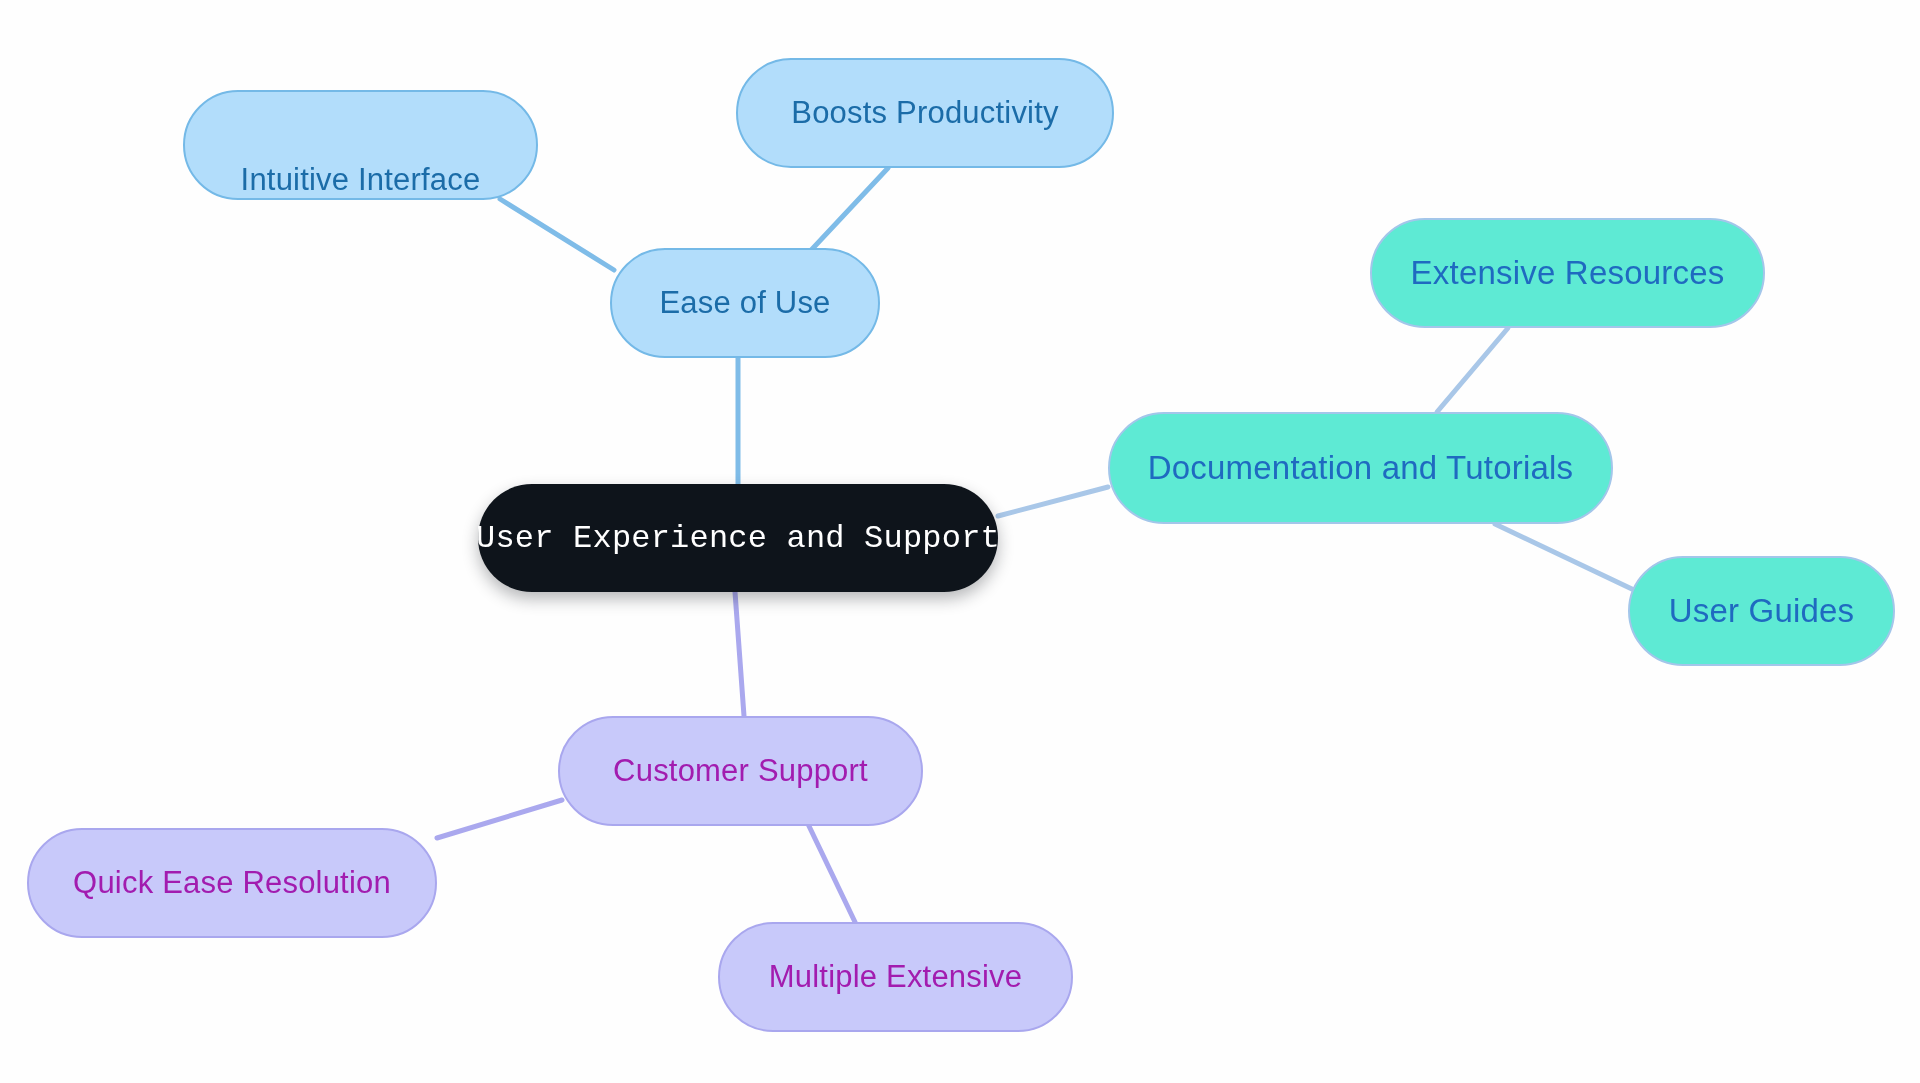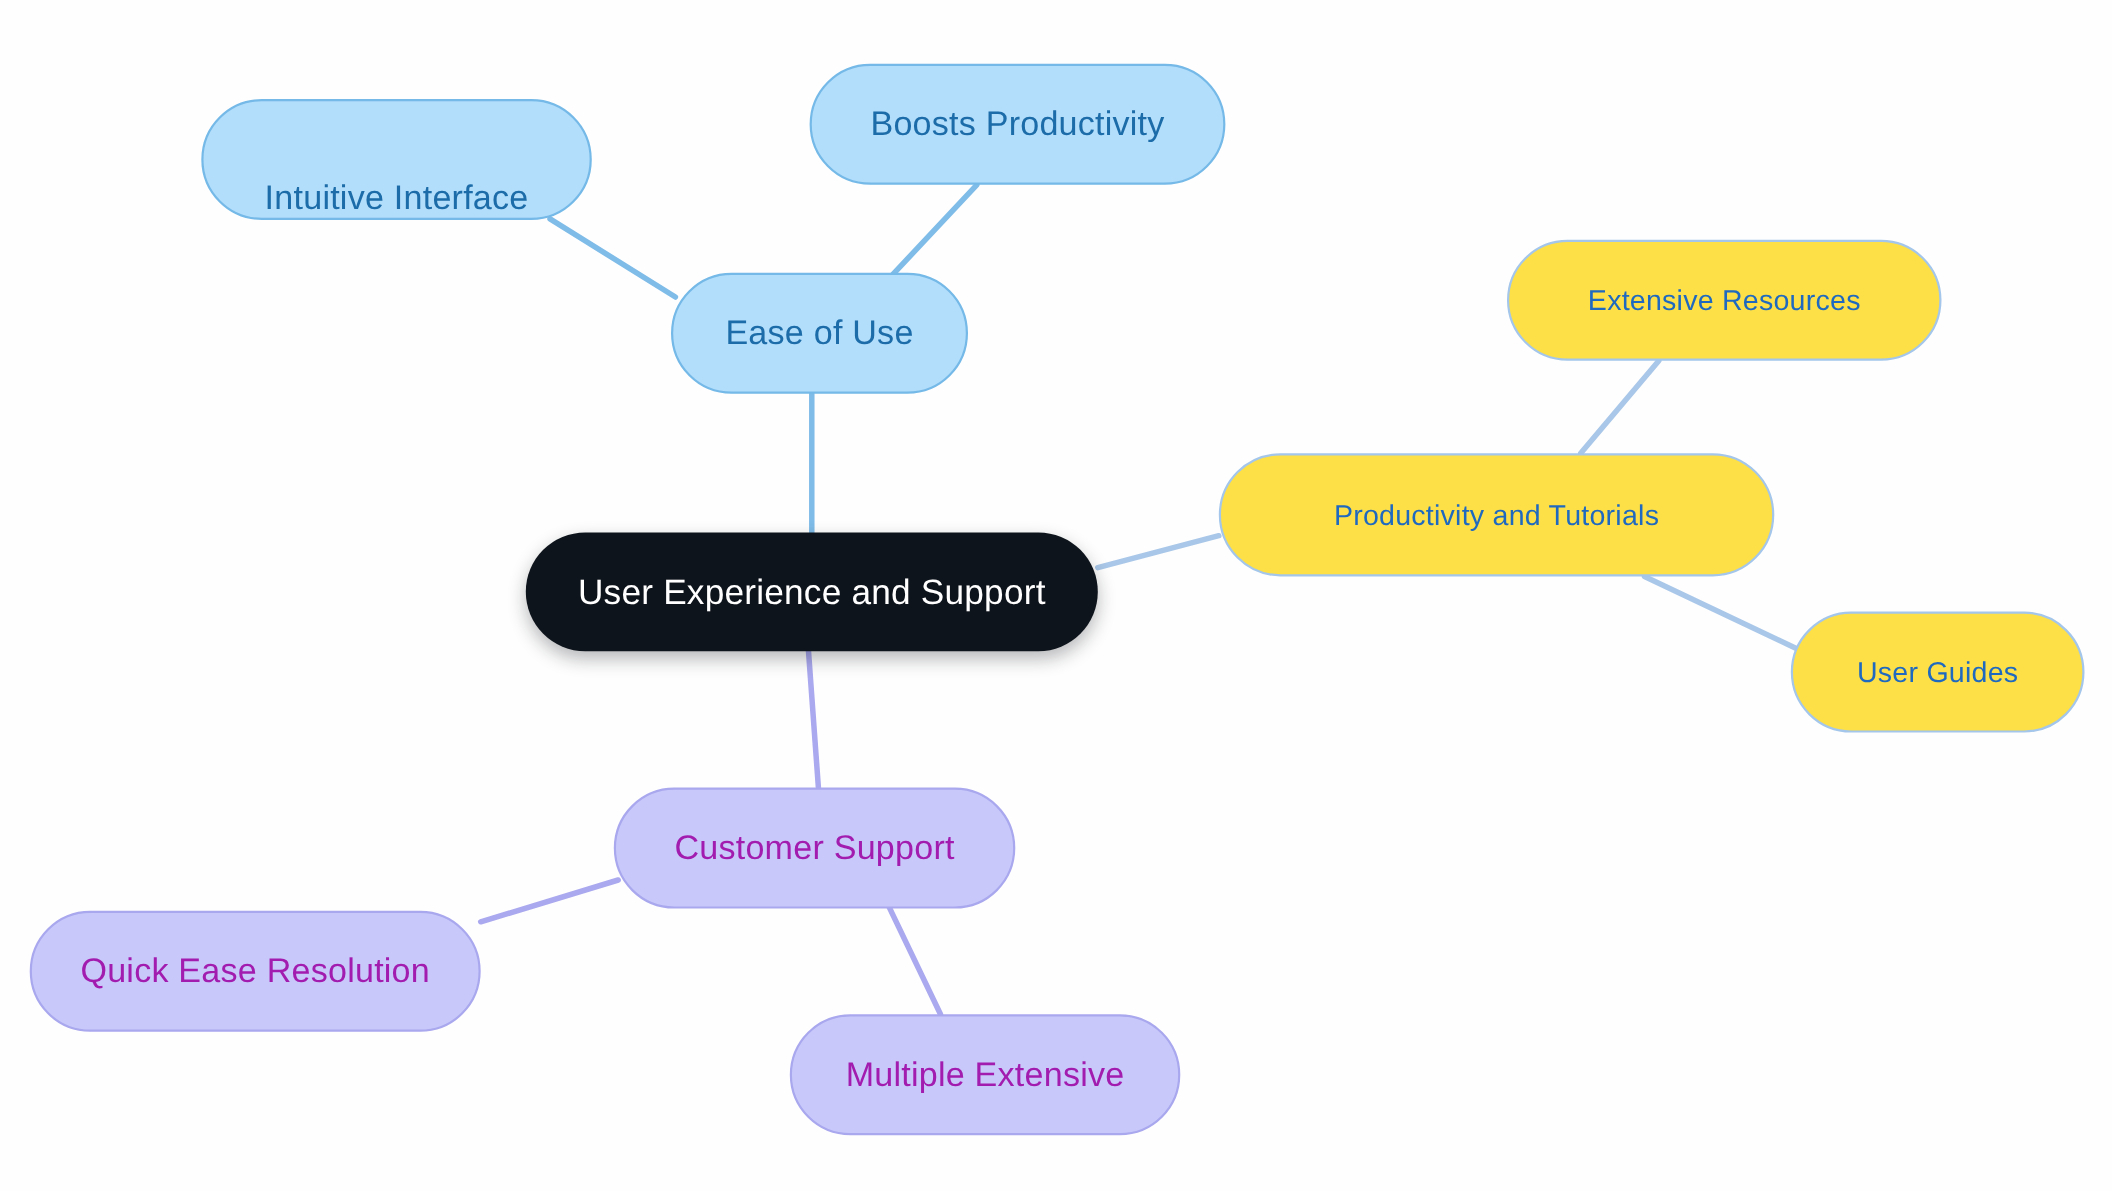--- a/index.html
+++ b/index.html
@@ -45,24 +45,24 @@
     font-weight: 400;
     box-shadow: 0 7px 16px rgba(15, 20, 28, 0.30);
   }
   .node-blue-strong {
     background: #b2ddfb;
     border: 2px solid #74b9e7;
     color: #1b6ca8;
     font-size: 31px;
   }
   .node-blue-soft {
-    background: #fde047;
+    background: #5eead4;
     border: 2px solid #a3c6ea;
     color: #1f6ac0;
-    font-size: 26px;
+    font-size: 33px;
   }
   .node-purple {
     background: #c8c9fa;
     border: 2px solid #a9a7ee;
     color: #a21caf;
     font-size: 31px;
   }
 </style>
 </head>
 <body>
@@ -73,34 +73,34 @@
       <line x1="614" y1="270" x2="500" y2="199" stroke="#7fbce8" stroke-width="5" stroke-linecap="round"></line>
       <line x1="800" y1="262" x2="888" y2="168" stroke="#7fbce8" stroke-width="5" stroke-linecap="round"></line>
       <line x1="998" y1="516" x2="1108" y2="487" stroke="#a9c7e8" stroke-width="5" stroke-linecap="round"></line>
       <line x1="1437" y1="412" x2="1508" y2="328" stroke="#a9c7e8" stroke-width="5" stroke-linecap="round"></line>
       <line x1="1495" y1="524" x2="1634" y2="590" stroke="#a9c7e8" stroke-width="5" stroke-linecap="round"></line>
       <line x1="735" y1="592" x2="744" y2="716" stroke="#aaa8ee" stroke-width="5" stroke-linecap="round"></line>
       <line x1="562" y1="800" x2="437" y2="838" stroke="#aaa8ee" stroke-width="5" stroke-linecap="round"></line>
       <line x1="808" y1="824" x2="855" y2="922" stroke="#aaa8ee" stroke-width="5" stroke-linecap="round"></line>
     </svg>
   <div id="node-layer">
-      <div class="node node-root" style="left: 478px; top: 484px; width: 520px; height: 108px;">
+      <div class="node node-root" style="left: 478px; top: 484px; width: 520px; height: 108px; font-family: Liberation Mono, monospace;">
         <span>User Experience and Support</span>
       </div>
       <div class="node node-blue-strong" style="left: 610px; top: 248px; width: 270px; height: 110px;">
         <span>Ease of Use</span>
       </div>
       <div class="node node-blue-strong" style="left: 183px; top: 90px; width: 355px; height: 110px; align-items: flex-end;">
         <span>Intuitive Interface</span>
       </div>
       <div class="node node-blue-strong" style="left: 736px; top: 58px; width: 378px; height: 110px;">
         <span>Boosts Productivity</span>
       </div>
       <div class="node node-blue-soft" style="left: 1108px; top: 412px; width: 505px; height: 112px;">
-        <span>Productivity and Tutorials</span>
+        <span>Documentation and Tutorials</span>
       </div>
       <div class="node node-blue-soft" style="left: 1370px; top: 218px; width: 395px; height: 110px;">
         <span>Extensive Resources</span>
       </div>
       <div class="node node-blue-soft" style="left: 1628px; top: 556px; width: 267px; height: 110px;">
         <span>User Guides</span>
       </div>
       <div class="node node-purple" style="left: 558px; top: 716px; width: 365px; height: 110px;">
         <span>Customer Support</span>
       </div>

